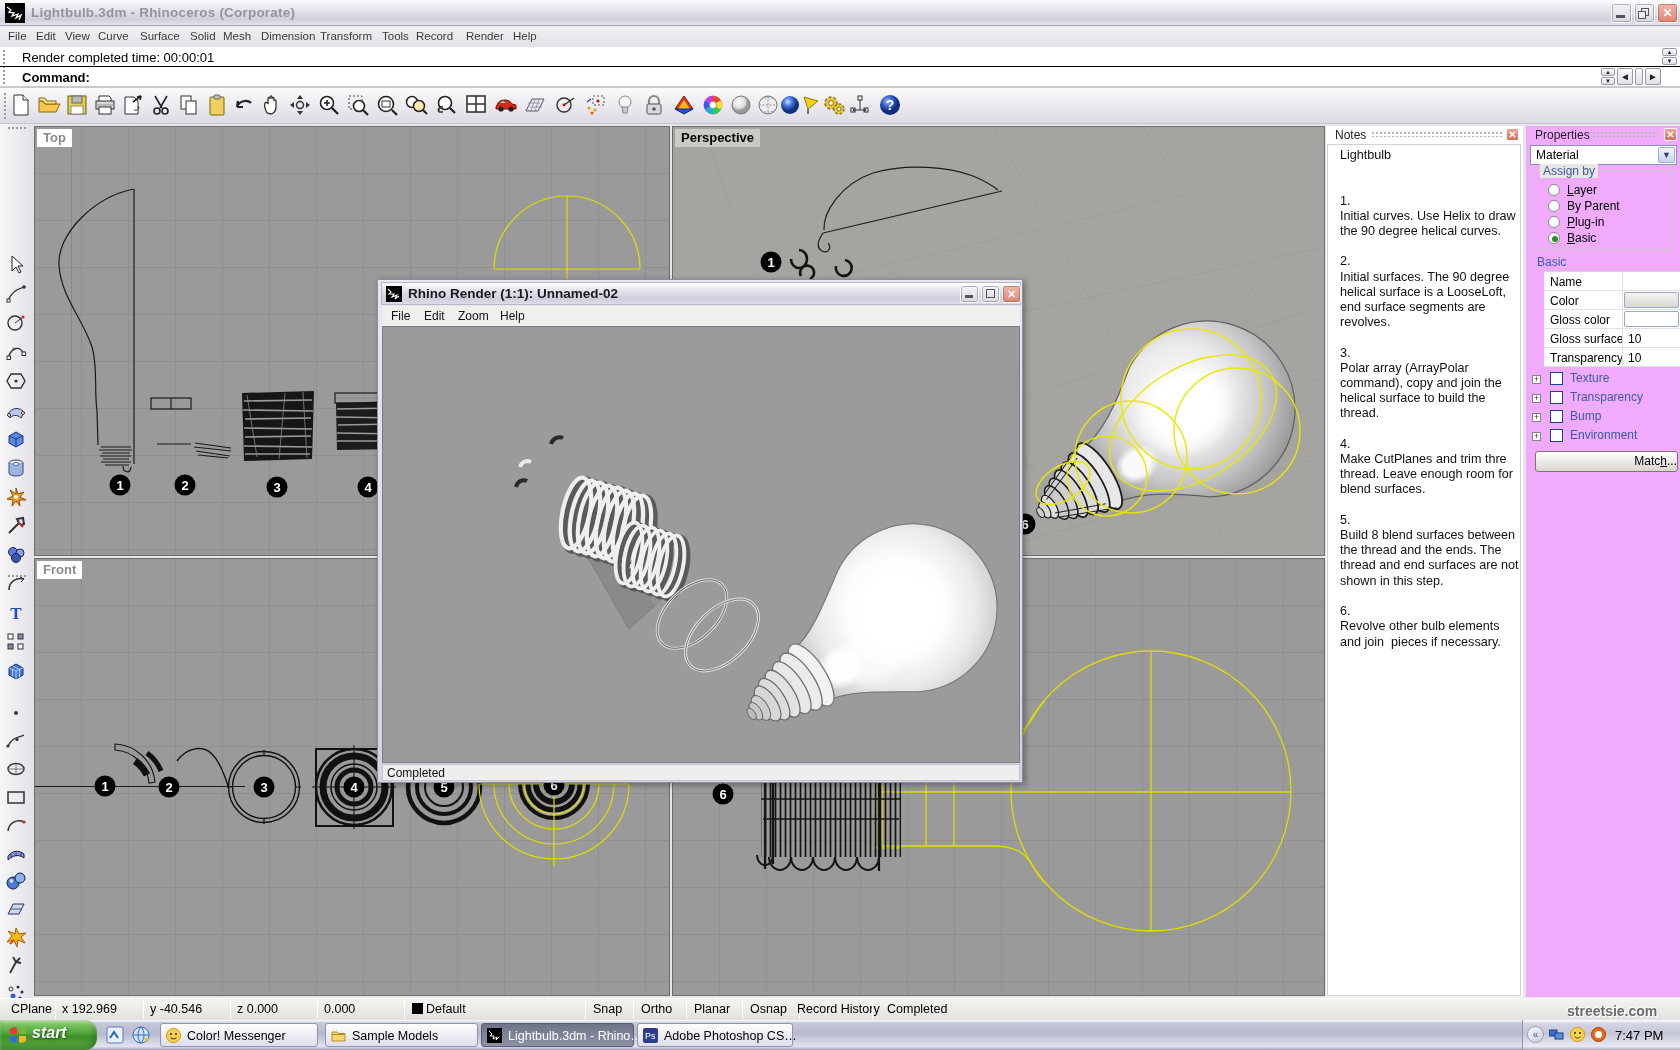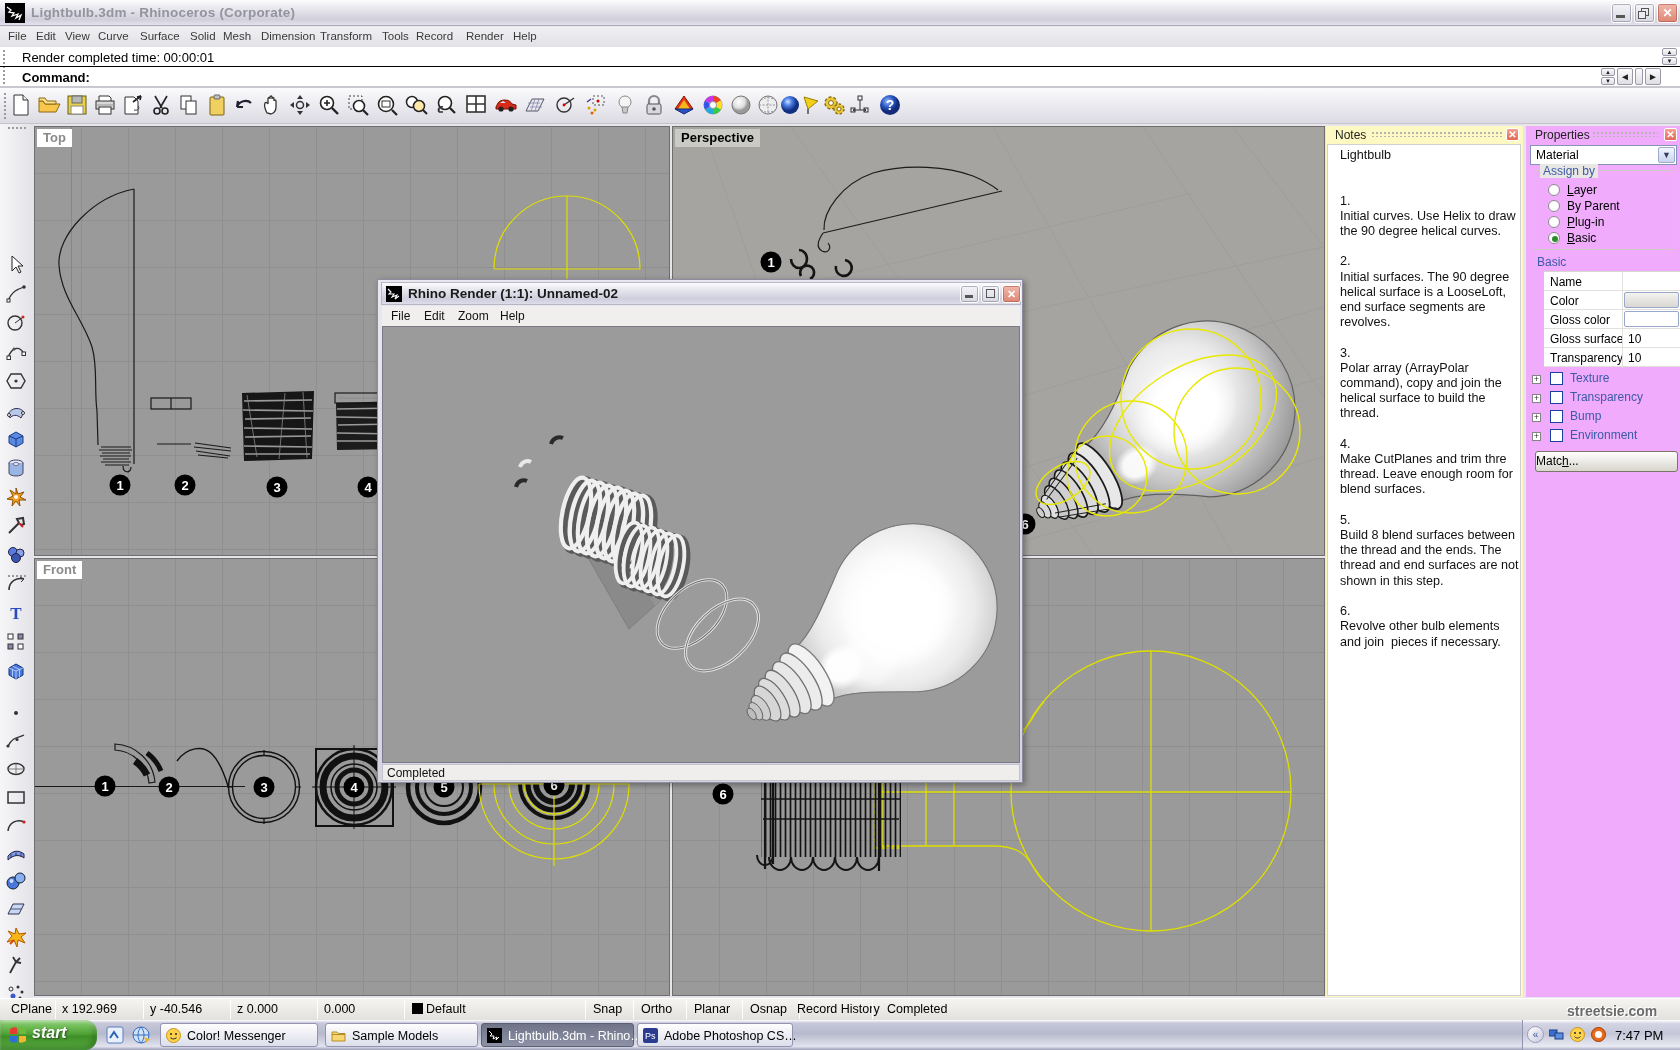--- a/index.html
+++ b/index.html
@@ -25,21 +25,21 @@
 #toolbar .grip{left:3px;top:4px;width:5px;height:28px;background-image:radial-gradient(circle,#9a9a9a 1px,transparent 1.2px);background-size:4px 4px}
 .tico{position:absolute;top:5px;width:26px;height:26px}
 
 #main{left:0;top:124px;width:1680px;height:874px;background:#e7e5e9}
 #lefttb{left:0;top:124px;width:33px;height:874px;background:linear-gradient(90deg,#f6f6f8,#e3e2e8)}
 .vp{position:absolute;border:1px solid #6e6e6e;background:#989898}
 .vplabel{position:absolute;left:2px;top:2px;font-size:13px;font-weight:bold;padding:1px 6px 2px 6px}
 .vplabel.inactive{background:#fff;color:#8a8a8a}
 .vplabel.active{background:#cbcbc5;color:#000}
 
-#notes{left:1326px;top:126px;width:197px;height:871px;background:#fef9c3}
+#notes{left:1326px;top:126px;width:197px;height:871px;background:#ffffff}
 .paneltitle{position:absolute;left:0;top:0;height:17px;width:100%;font-size:12px;color:#222}
 .dots{position:absolute;top:5px;height:6px;background-image:radial-gradient(circle,#b5b4b0 0.9px,transparent 1.1px);background-size:4px 4px}
 .panelx{position:absolute;top:2px;width:13px;height:13px;background:linear-gradient(180deg,#f4a193,#e06a55);border:1px solid #fff;border-radius:2px;color:#fff;font-size:10px;font-weight:bold;text-align:center;line-height:11px}
 #notesbody{position:absolute;left:1px;top:18px;width:194px;height:852px;background:#fff;border:1px solid #d2d0cc}
 #notestext{position:absolute;left:12px;top:3px;font-size:12.6px;line-height:15.2px;color:#111;white-space:pre}
 
 #props{left:1526px;top:126px;width:154px;height:871px;background:#f0abfc}
 .blue{color:#3c5aa8}
 
 #rwin{left:377px;top:279px;width:646px;height:504px;background:linear-gradient(180deg,#e8e8f0,#d4d4e2);border:1px solid #8e8da0;border-radius:0;box-shadow:2px 2px 6px rgba(0,0,0,.35)}
@@ -717,21 +717,21 @@
       <div style="position:absolute;left:0;top:76px;width:100%;height:19px;border-bottom:1px solid #e2e0db">
           <span style="position:absolute;left:6px;top:3px">Transparency</span>
           <span style="position:absolute;left:84px;top:3px">10</span>
         </div>
       <div style="position:absolute;left:78px;top:0;width:1px;height:96px;background:#e2e0db"></div>
     </div>
     <div class="chkrow" style="position:absolute;left:6px;top:228px"><span style="display:inline-block;width:9px;height:9px;border:1px solid #848484;background:#fff;font-size:9px;line-height:7px;text-align:center;color:#333">+</span><span style="display:inline-block;width:13px;height:13px;border:1px solid #1a3fa0;background:#fff;margin-left:9px;vertical-align:-3px"></span><span class="blue" style="margin-left:7px">Texture</span></div>
     <div class="chkrow" style="position:absolute;left:6px;top:247px"><span style="display:inline-block;width:9px;height:9px;border:1px solid #848484;background:#fff;font-size:9px;line-height:7px;text-align:center;color:#333">+</span><span style="display:inline-block;width:13px;height:13px;border:1px solid #1a3fa0;background:#fff;margin-left:9px;vertical-align:-3px"></span><span class="blue" style="margin-left:7px">Transparency</span></div>
     <div class="chkrow" style="position:absolute;left:6px;top:266px"><span style="display:inline-block;width:9px;height:9px;border:1px solid #848484;background:#fff;font-size:9px;line-height:7px;text-align:center;color:#333">+</span><span style="display:inline-block;width:13px;height:13px;border:1px solid #1a3fa0;background:#fff;margin-left:9px;vertical-align:-3px"></span><span class="blue" style="margin-left:7px">Bump</span></div>
     <div class="chkrow" style="position:absolute;left:6px;top:285px"><span style="display:inline-block;width:9px;height:9px;border:1px solid #848484;background:#fff;font-size:9px;line-height:7px;text-align:center;color:#333">+</span><span style="display:inline-block;width:13px;height:13px;border:1px solid #1a3fa0;background:#fff;margin-left:9px;vertical-align:-3px"></span><span class="blue" style="margin-left:7px">Environment</span></div>
-    <div style="position:absolute;left:9px;top:308px;width:143px;height:21px;background:linear-gradient(180deg,#ffffff,#e8e6e1 60%,#d8d5ce);border:1px solid #7a7668;border-radius:3px;text-align:left;line-height:19px;color:#000">Matc<u>h</u>...</div>
+    <div style="position:absolute;left:9px;top:308px;width:143px;height:21px;background:linear-gradient(180deg,#ffffff,#e8e6e1 60%,#d8d5ce);border:1px solid #7a7668;border-radius:3px;text-align:right;line-height:19px;color:#000">Matc<u>h</u>...</div>
   </div>
 </div>
 
 <div class="abs" id="rwin">
   <div id="rtitle">
     <svg style="position:absolute;left:4px;top:3px" width="16" height="16" viewBox="0 0 16 16">
         <rect width="16" height="16" fill="#000"></rect>
         <path d="M2 3 L5 6 L3 8 L8 8 L6 11 L11 9 L9 13 L13 10" stroke="#fff" stroke-width="1.1" fill="none"></path>
       </svg>
     <div class="ttext">Rhino Render (1:1): Unnamed-02</div>

